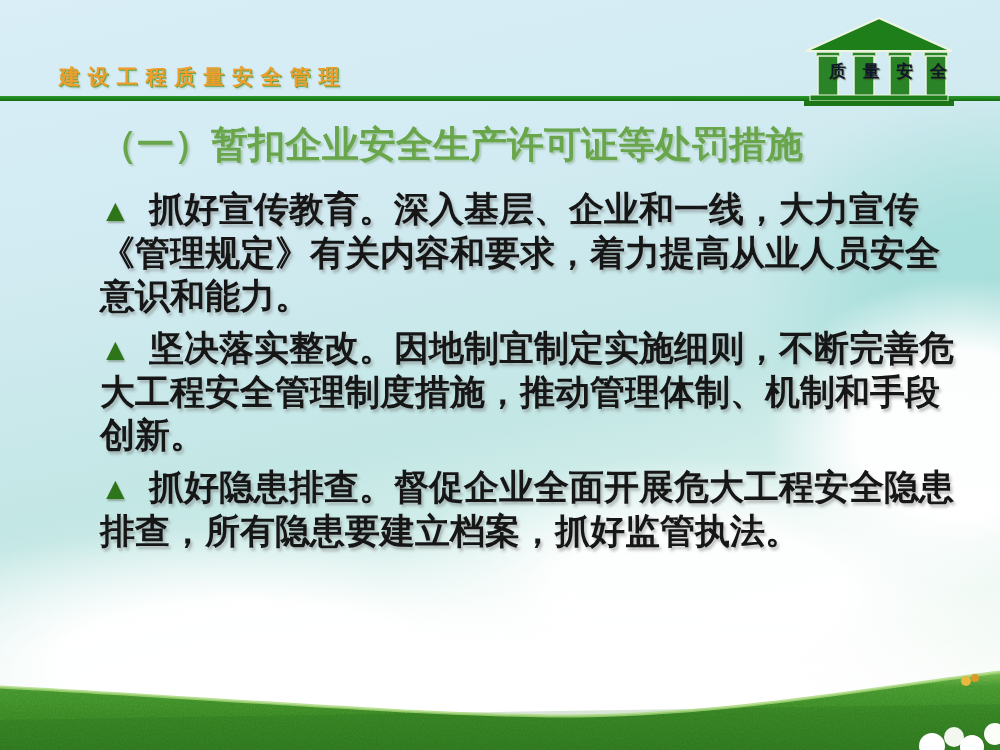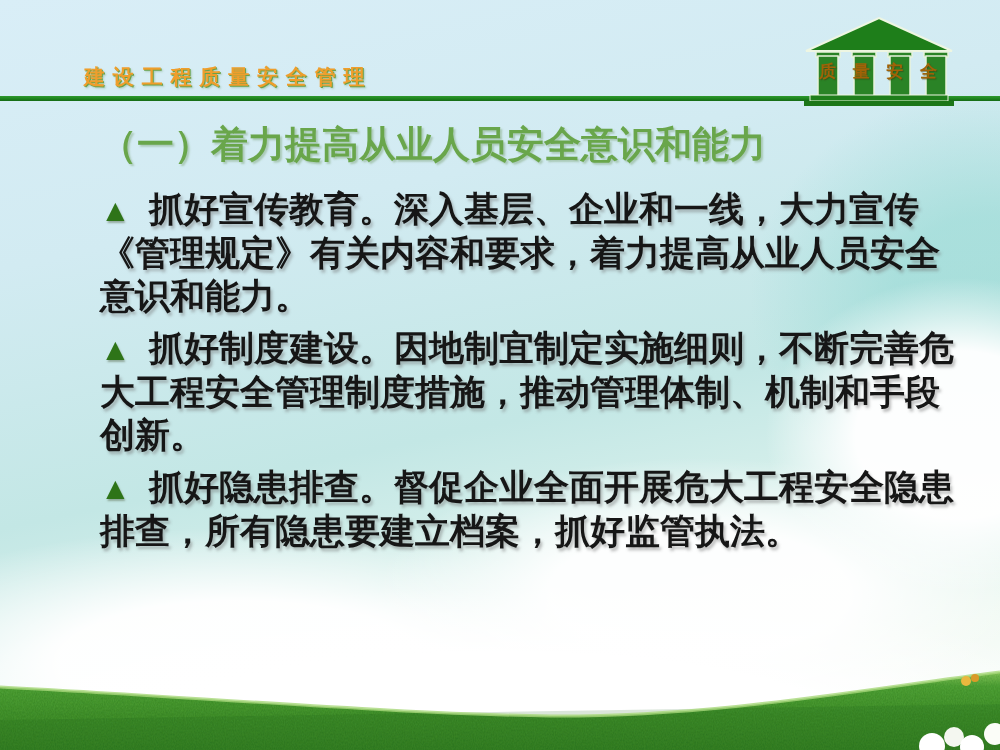--- a/index.html
+++ b/index.html
@@ -14,37 +14,37 @@
     background:
       radial-gradient(ellipse 260px 210px at 96% 58%, rgba(255,255,255,.97) 40%, rgba(255,255,255,0) 75%),
       radial-gradient(ellipse 430px 180px at 70% 79%, rgba(255,255,255,.95) 35%, rgba(255,255,255,0) 75%),
       radial-gradient(ellipse 520px 170px at 24% 88%, rgba(255,255,255,.97) 35%, rgba(255,255,255,0) 78%),
       radial-gradient(ellipse 760px 170px at 50% 97%, #ffffff 45%, rgba(255,255,255,0) 82%),
       radial-gradient(ellipse 320px 280px at 99% 40%, rgba(145,216,210,.55) 30%, rgba(145,216,210,0) 75%),
       linear-gradient(168deg,#d9eef7 0%,#d2ebf2 28%,#c3e7e5 55%,#d9f1ec 70%,#f2faf4 86%,#ffffff 100%);
   }
   
   .brand{
-    position:absolute;left:84px;top:63px;z-index:5;
+    position:absolute;left:59px;top:63px;z-index:5;
     font-family:"Liberation Sans","DejaVu Sans",sans-serif;
     font-size:21px;font-weight:bold;color:#ef9e2c;
     text-shadow:1px 1px 0 #69a24a, 2px 2px 2px rgba(90,140,80,.35);
     white-space:nowrap;letter-spacing:1px;
   }
   .rule{
     position:absolute;left:0;top:96px;width:1000px;height:5px;z-index:4;
     background:linear-gradient(180deg,#2f9a2f 0%,#1c811c 60%,#166a16 100%);
   }
   
   .logo{position:absolute;right:46px;top:16px;width:150px;height:90px;z-index:6;}
   .logo svg{position:absolute;inset:0;}
   .logo-label{
-    position:absolute;left:15px;top:44px;width:120px;z-index:7;
+    position:absolute;left:25px;top:44px;width:120px;z-index:7;
     font-family:"Liberation Sans","DejaVu Sans",sans-serif;
-    font-size:17px;font-weight:bold;color:#a16207;
+    font-size:17px;font-weight:bold;color:#0f172a;
     text-align:justify;text-align-last:justify;
     text-shadow:1px 1px 1px rgba(60,60,20,.55);
     white-space:nowrap;letter-spacing:2px;
   }
   
   .content{position:absolute;left:100px;top:122px;width:856px;z-index:3;}
   .title{
     margin:0 0 20px 0;font-size:37px;line-height:46px;font-weight:bold;
     color:#69a64b;letter-spacing:0;
     text-shadow:2px 2px 2px rgba(120,160,110,.45);
@@ -115,23 +115,23 @@
         <rect x="120" y="36" width="24" height="5"></rect>
           <rect x="122" y="40" width="20" height="40"></rect>
       </g>
       <rect x="6" y="79" width="138" height="6" fill="#1e7e1a" stroke="#eef6e2" stroke-width="1"></rect>
       <rect x="0" y="85" width="150" height="5" fill="#1c7618"></rect>
     </svg>
     <div class="logo-label">质 量 安 全</div>
   </div>
 
   <div class="content">
-    <h1 class="title">（一）着力提高从业人员安全意识和能力</h1>
+    <h1 class="title">（一）暂扣企业安全生产许可证等处罚措施</h1>
 
     <p class="bullet"><span class="tri">▲</span><span>抓好宣传教育。深入基层、企业和一线，大力宣传《管理规定》有关内容和要求，着力提高从业人员安全意识和能力。</span></p>
 
-    <p class="bullet"><span class="tri">▲</span><span>抓好制度建设。因地制宜制定实施细则，不断完善危大工程安全管理制度措施，推动管理体制、机制和手段创新。</span></p>
+    <p class="bullet"><span class="tri">▲</span><span>坚决落实整改。因地制宜制定实施细则，不断完善危大工程安全管理制度措施，推动管理体制、机制和手段创新。</span></p>
 
     <p class="bullet"><span class="tri">▲</span><span>抓好隐患排查。督促企业全面开展危大工程安全隐患排查，所有隐患要建立档案，抓好监管执法。</span></p>
 
   </div>
 
 </div>
 
 </body></html>

